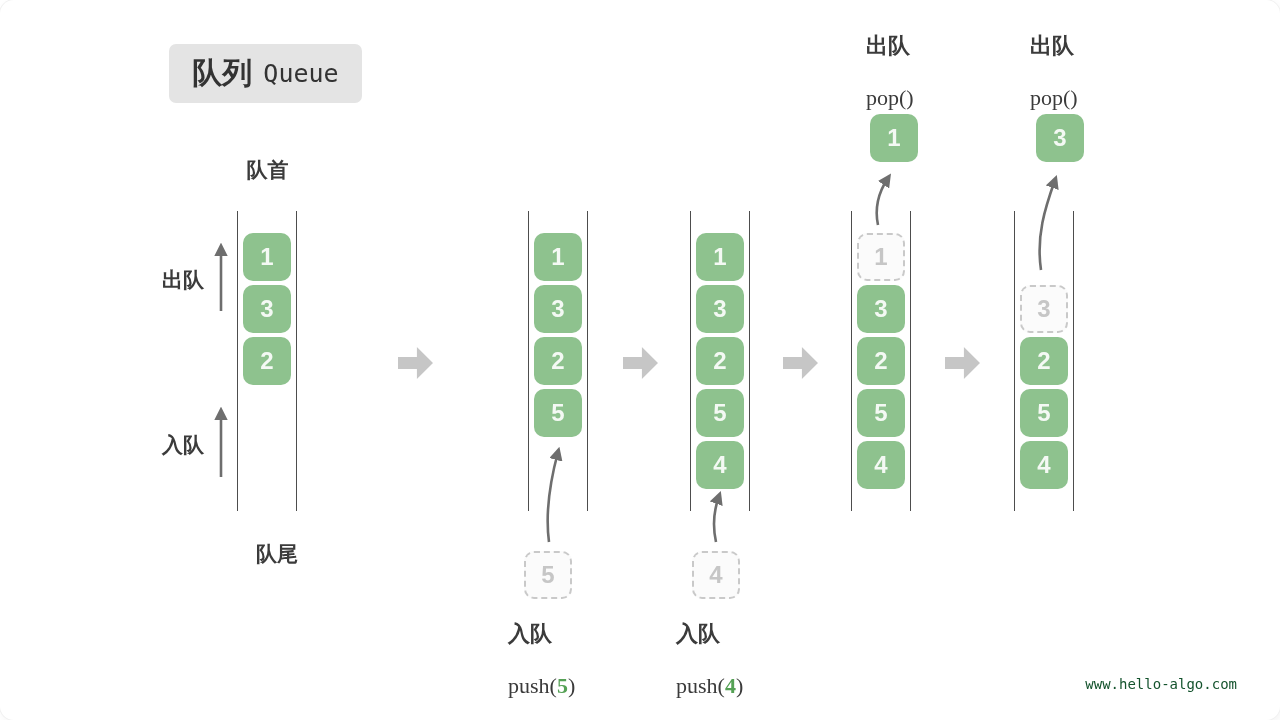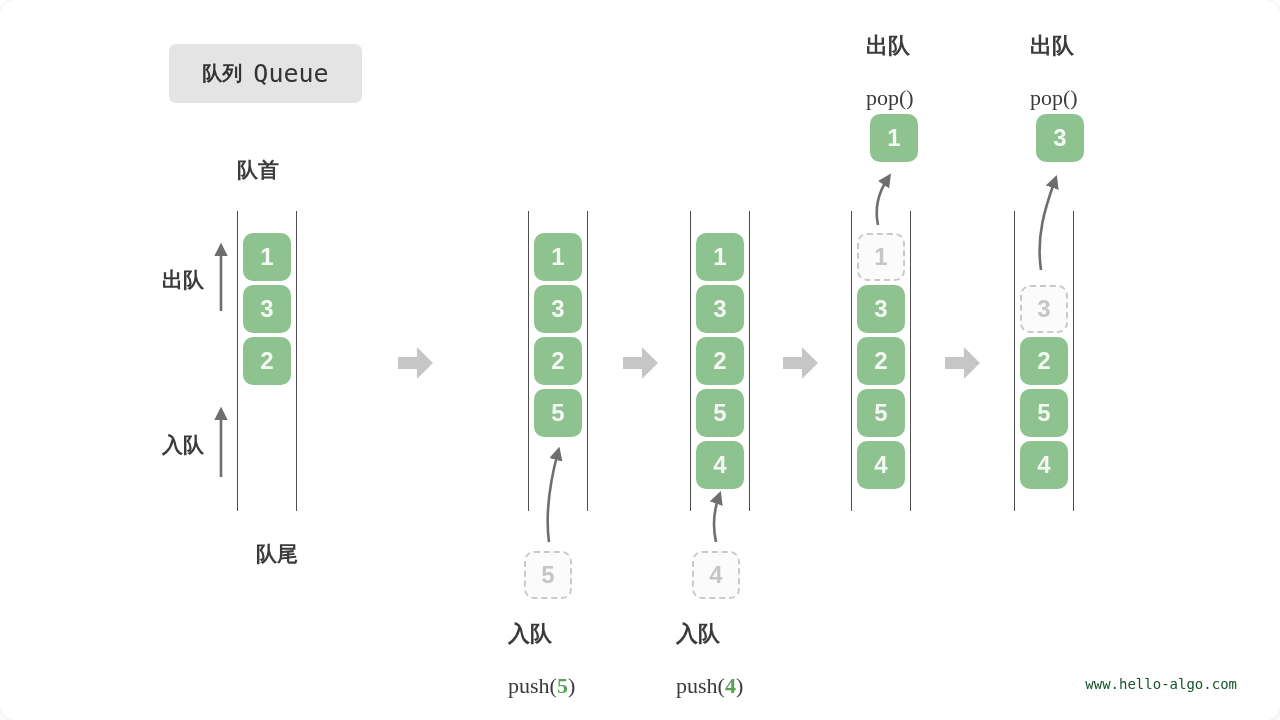--- a/index.html
+++ b/index.html
@@ -5,25 +5,25 @@
   html,body{margin:0;padding:0;background:#ffffff;}
   .canvas{
     position:relative;width:1280px;height:720px;background:#ffffff;
     border-radius:14px;box-shadow:0 0 0 1px #f1f1f1, 2px 3px 10px rgba(0,0,0,0.05);
     font-family:"Liberation Sans",sans-serif;overflow:hidden;
   }
   .title-box{
     position:absolute;left:169px;top:44px;width:193px;height:59px;background:#e4e4e4;
     border-radius:7px;display:flex;align-items:center;justify-content:center;gap:11px;
   }
-  .title-zh{font-weight:700;font-size:20px;color:#333333;}
+  .title-zh{font-weight:700;font-size:30px;color:#333333;}
   .title-en{font-family:"DejaVu Sans Mono","Liberation Mono",monospace;font-size:25px;color:#333333;}
 
   .lbl{position:absolute;font-weight:700;font-size:21px;color:#3b3b3b;white-space:nowrap;}
-  .lbl-front{left:237px;top:156px;width:61px;text-align:left;font-family:Liberation Serif, serif;}
+  .lbl-front{left:237px;top:156px;width:61px;text-align:center;font-family:Liberation Serif, serif;}
   .lbl-rear{left:237px;top:540px;width:61px;text-align:right;}
   .lbl-dequeue{left:162px;top:266px;}
   .lbl-enqueue{left:162px;top:431px;}
 
   .column{
     position:absolute;top:211px;width:58px;height:300px;
     border-left:1.6px solid #4d4d4d;border-right:1.6px solid #4d4d4d;
   }
   .col1{left:237px;} .col2{left:528px;} .col3{left:690px;} .col4{left:851px;} .col5{left:1014px;}
 

